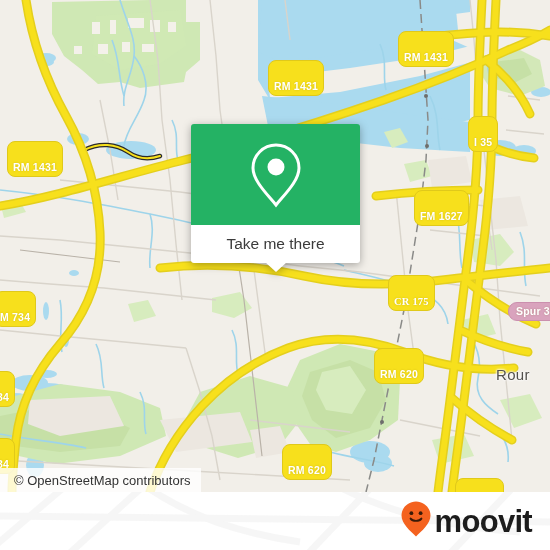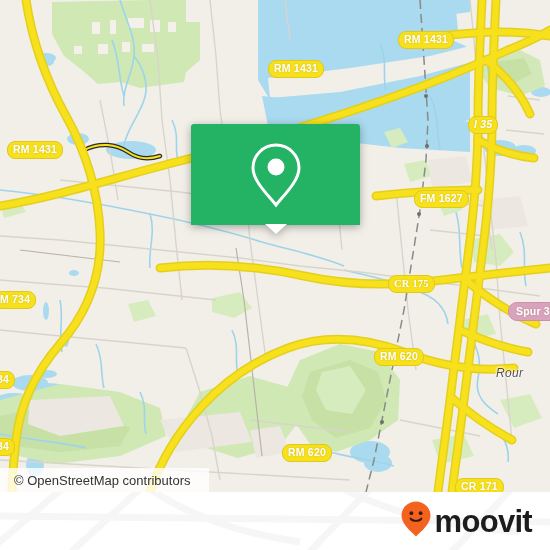--- a/index.html
+++ b/index.html
@@ -30,50 +30,49 @@
   
   .shield {
     position: absolute;
     background: #f7e01c;
     border: 1.6px solid #e0c91a;
     border-radius: 8px;
     color: #ffffff;
     font-size: 10.5px;
     font-weight: bold;
     letter-spacing: 0.2px;
-    padding: 2px 5px 3px 5px;
+    padding: 20px 5px 3px 5px;
     line-height: 11px;
     white-space: nowrap;
     text-shadow: 0 0 2px rgba(120,100,0,0.30);
     z-index: 12;
   }
   .shield.spur {
     background: #d9a3bd;
     border: 1.6px solid #cb8fae;
     border-radius: 9px;
     padding: 2.5px 7px 3.5px 7px;
   }
   .citylabel {
     position: absolute;
     color: #52504c;
-    font-size: 12px;
+    font-size: 15px;
     letter-spacing: 0.3px;
     white-space: nowrap;
     z-index: 12;
     text-shadow: 0 0 3px #fff, 0 0 3px #fff, 0 0 2px #fff;
-    font-style: italic;
   }
 
   
   .attribution {
     position: absolute;
     left: 0;
     top: 468px;
     height: 24px;
-    padding: 0 18px 0 14px;
+    padding: 0 10px 0 14px;
     display: flex;
     align-items: center;
     background: rgba(255,255,255,0.80);
     color: #333333;
     font-size: 13px;
     z-index: 20;
     white-space: nowrap;
   }
 
   
@@ -354,21 +353,21 @@
           <path d="M452,398 C470,414 490,428 512,440"></path>
           <path d="M460,330 C482,340 504,348 528,352"></path>
         </g>
 
       </g>
     </svg>
 
     <div id="shield-layer">
         <div class="shield" style="left: 398px; top: 31px;">RM 1431</div>
         <div class="shield" style="left: 268px; top: 60px;">RM 1431</div>
-        <div class="shield" style="left: 468px; top: 116px; font-style: italic;">I 35</div>
+        <div class="shield" style="left: 468px; top: 116px;">I 35</div>
         <div class="shield" style="left: 7px; top: 141px;">RM 1431</div>
         <div class="shield" style="left: 414px; top: 190px;">FM 1627</div>
         <div class="shield" style="left: 388px; top: 275px; font-family: Liberation Serif, serif;">CR 175</div>
         <div class="shield" style="left: -6px; top: 291px;">M 734</div>
         <div class="shield spur" style="left: 508px; top: 302px;">Spur 37</div>
         <div class="shield" style="left: 374px; top: 348px;">RM 620</div>
         <div class="shield" style="left: -9px; top: 371px;">34</div>
         <div class="shield" style="left: 282px; top: 444px;">RM 620</div>
         <div class="shield" style="left: -9px; top: 438px;">34</div>
         <div class="shield" style="left: 455px; top: 478px; text-align: center;">CR 171</div>
@@ -378,20 +377,21 @@
 
     <div class="popup">
       <div class="popup-head">
         <span>
           <svg width="52" height="66" viewBox="0 0 52 66" aria-hidden="true">
             <path d="M26 3 C13.3 3 3 13.3 3 26 C3 39 18 53 26 63 C34 53 49 39 49 26 C49 13.3 38.7 3 26 3 Z" fill="none" stroke="#ffffff" stroke-width="3"></path>
             <circle cx="26" cy="25" r="8.5" fill="#ffffff"></circle>
           </svg>
         </span>
       </div>
+      <div class="popup-body">Take me there</div>
       <div class="popup-tail"></div>
     </div>
 
     <div class="attribution">© OpenStreetMap contributors</div>
   </div>
 
   <div class="footer">
     <svg class="footer-watermark" viewBox="0 0 550 58">
       <g stroke="#ececec" fill="none" stroke-width="7">
         <path d="M-10,58 L70,-10"></path>

